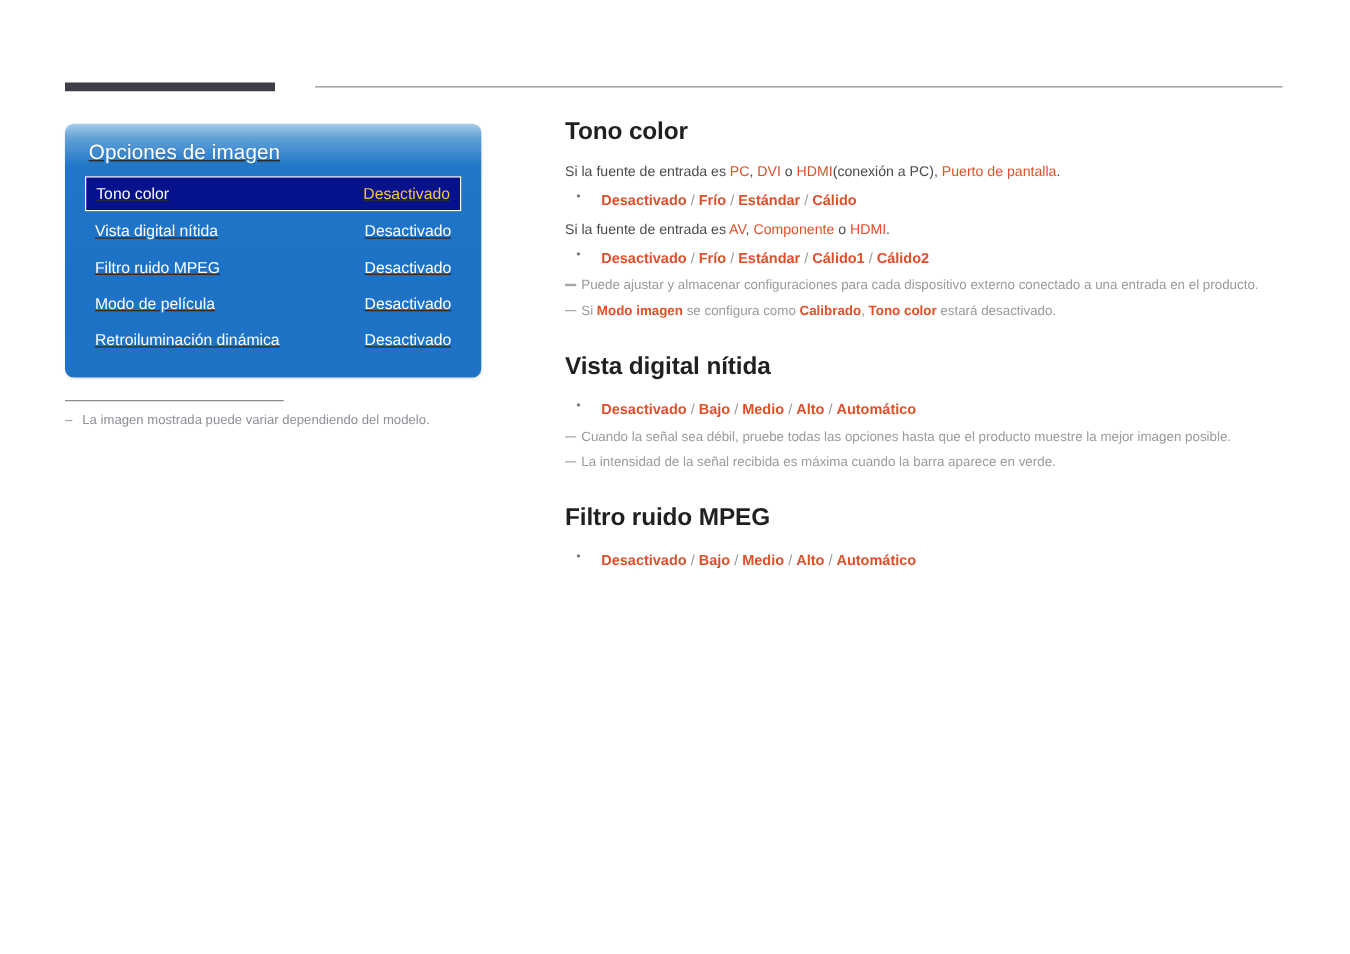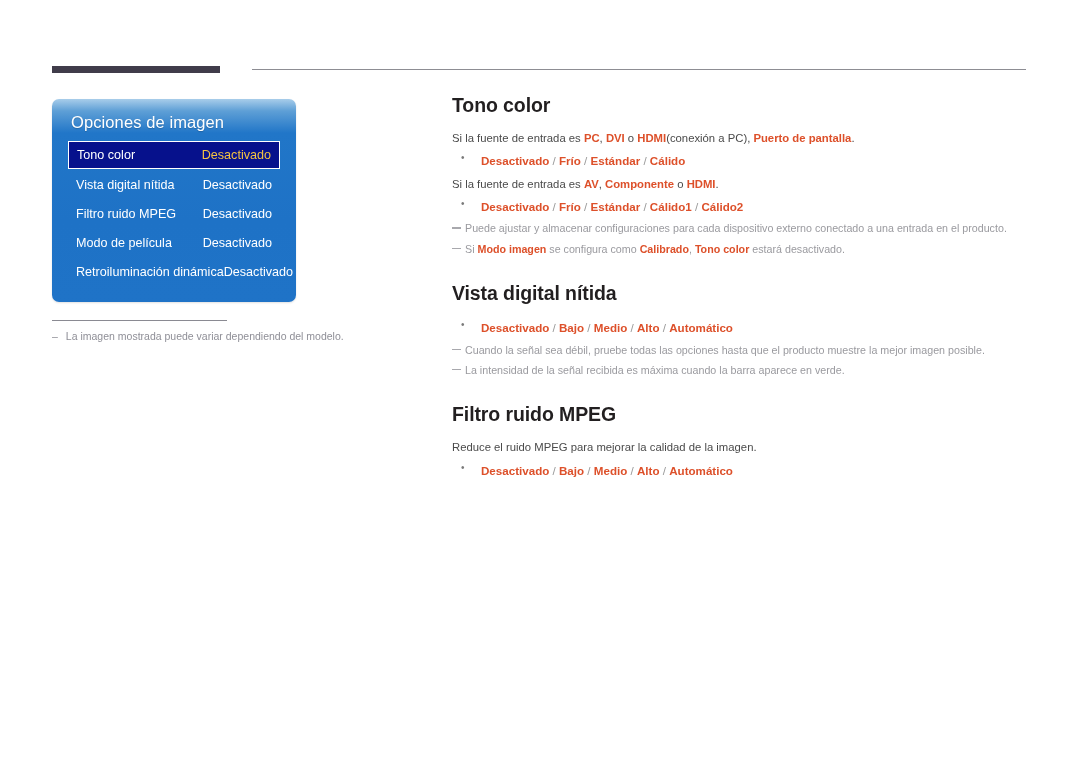--- a/index.html
+++ b/index.html
@@ -36,32 +36,33 @@
 
   
   .left-col {
     position: absolute;
     left: 52px;
     top: 99px;
     width: 292px;
   }
 
   .osd-panel {
-    width: 244px;
+    width: 333px;
     border-radius: 7px;
     background: linear-gradient(to bottom,
                 #a8cdea 0px,
                 #5e9fd6 12px,
                 #2176c8 34px,
                 #1e72c6 60%,
                 #1f73c7 100%);
     padding: 0 0 16px 0;
     box-sizing: border-box;
     box-shadow: 0 1px 2px rgba(0,0,0,.12);
     overflow: hidden;
+    text-decoration: underline;
   }
   .osd-title {
     color: #ffffff;
     font-size: 16.5px;
     padding: 14px 0 9px 19px;
     letter-spacing: .1px;
     text-shadow: 0 1px 1px rgba(0,0,0,.18);
   }
   .osd-row {
     display: flex;
@@ -120,21 +121,21 @@
     letter-spacing: -.1px;
   }
   .sec + .sec { margin-top: 24px; }
 
   p.body {
     font-size: 11.3px;
     line-height: 1.62;
     color: #4a4a4a;
     margin: 0 0 2px 0;
   }
-  .rd { color: #dd502a; font-weight: bold; }
+  .rd { color: #dd502a; font-weight: normal; }
   .dk { color: #4a4a4a; font-weight: normal; }
 
   ul.opts {
     list-style: none;
     margin: 3px 0 3px 0;
     padding: 0;
   }
   ul.opts li {
     position: relative;
     padding-left: 29px;
@@ -251,20 +252,19 @@
       <li><span>Desactivado</span><span class="sep"> / </span><span>Bajo</span><span class="sep"> / </span><span>Medio</span><span class="sep"> / </span><span>Alto</span><span class="sep"> / </span><span>Automático</span></li>
     </ul>
 
     <div class="note">Cuando la señal sea débil, pruebe todas las opciones hasta que el producto muestre la mejor imagen posible.</div>
     <div class="note">La intensidad de la señal recibida es máxima cuando la barra aparece en verde.</div>
   </div>
 
   <div class="sec">
     <h2 class="sec-title">Filtro ruido MPEG</h2>
 
-    <p class="body">Reduce el ruido MPEG para mejorar la calidad de la imagen.</p>
 
     <ul class="opts">
       <li><span>Desactivado</span><span class="sep"> / </span><span>Bajo</span><span class="sep"> / </span><span>Medio</span><span class="sep"> / </span><span>Alto</span><span class="sep"> / </span><span>Automático</span></li>
     </ul>
   </div>
 
 </div>
 
 </body></html>

